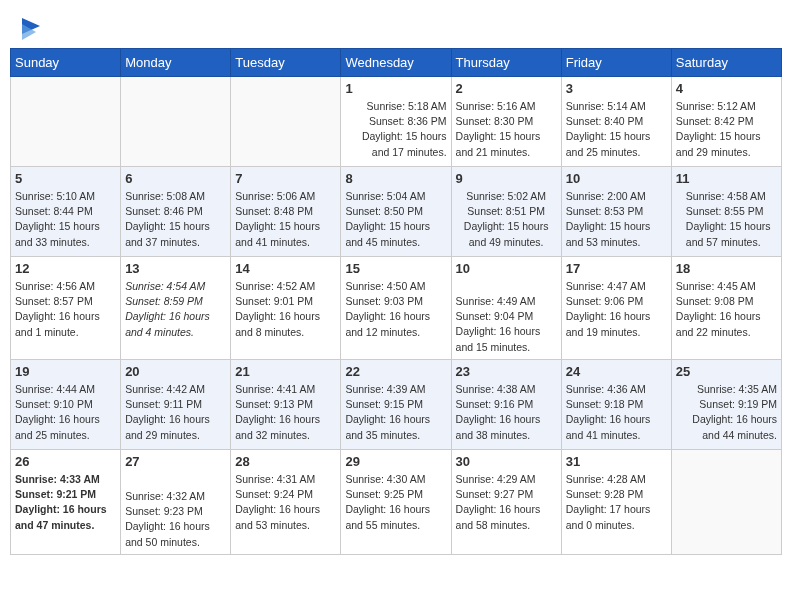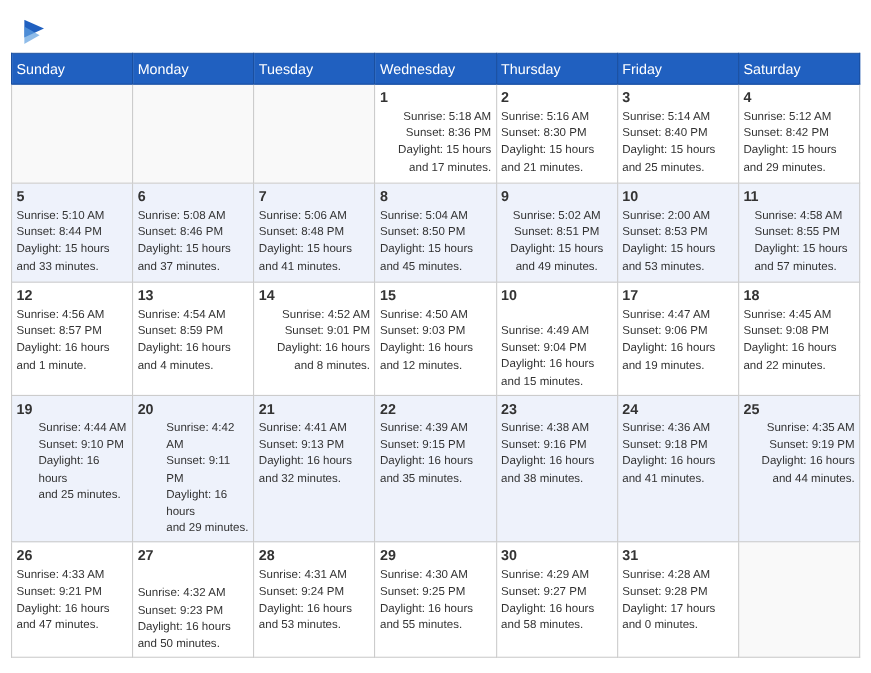--- a/index.html
+++ b/index.html
@@ -215,28 +215,28 @@
       <tr>
         <td>
           <div class="day-num">12</div>
           <div class="day-info" style="white-space: pre-line;">Sunrise: 4:56 AM
 Sunset: 8:57 PM
 Daylight: 16 hours
 and 1 minute.</div>
         </td>
         <td>
           <div class="day-num">13</div>
-          <div class="day-info" style="white-space: pre-line;">Sunrise: 4:54 AM
+          <div class="day-info" style="white-space: pre-line; font-style: italic;">Sunrise: 4:54 AM
 Sunset: 8:59 PM
 Daylight: 16 hours
 and 4 minutes.</div>
         </td>
         <td>
           <div class="day-num">14</div>
-          <div class="day-info" style="white-space: pre-line; text-align: right;">Sunrise: 4:52 AM
+          <div class="day-info" style="white-space: pre-line;">Sunrise: 4:52 AM
 Sunset: 9:01 PM
 Daylight: 16 hours
 and 8 minutes.</div>
         </td>
         <td>
           <div class="day-num">15</div>
           <div class="day-info" style="white-space: pre-line;">Sunrise: 4:50 AM
 Sunset: 9:03 PM
 Daylight: 16 hours
 and 12 minutes.</div>
@@ -259,28 +259,28 @@
           <div class="day-num">18</div>
           <div class="day-info" style="white-space: pre-line;">Sunrise: 4:45 AM
 Sunset: 9:08 PM
 Daylight: 16 hours
 and 22 minutes.</div>
         </td>
       </tr>
       <tr class="row-shade">
         <td>
           <div class="day-num">19</div>
-          <div class="day-info" style="white-space: pre-line; margin-left: 20px;">Sunrise: 4:44 AM
+          <div class="day-info" style="white-space: pre-line;">Sunrise: 4:44 AM
 Sunset: 9:10 PM
 Daylight: 16 hours
 and 25 minutes.</div>
         </td>
         <td>
           <div class="day-num">20</div>
-          <div class="day-info" style="white-space: pre-line; margin-left: 26px;">Sunrise: 4:42 AM
+          <div class="day-info" style="white-space: pre-line;">Sunrise: 4:42 AM
 Sunset: 9:11 PM
 Daylight: 16 hours
 and 29 minutes.</div>
         </td>
         <td>
           <div class="day-num">21</div>
           <div class="day-info" style="white-space: pre-line;">Sunrise: 4:41 AM
 Sunset: 9:13 PM
 Daylight: 16 hours
 and 32 minutes.</div>
@@ -310,21 +310,21 @@
           <div class="day-num">25</div>
           <div class="day-info" style="white-space: pre-line; text-align: right;">Sunrise: 4:35 AM
 Sunset: 9:19 PM
 Daylight: 16 hours
 and 44 minutes.</div>
         </td>
       </tr>
       <tr>
         <td>
           <div class="day-num">26</div>
-          <div class="day-info" style="white-space: pre-line;">Sunrise: 4:33 AM
+          <div class="day-info" style="white-space: pre-line; font-weight: bold;">Sunrise: 4:33 AM
 Sunset: 9:21 PM
 Daylight: 16 hours
 and 47 minutes.</div>
         </td>
         <td>
           <div class="day-num">27</div>
           <div class="day-info" style="white-space: pre-line; margin-top: 20px;">Sunrise: 4:32 AM
 Sunset: 9:23 PM
 Daylight: 16 hours
 and 50 minutes.</div>

